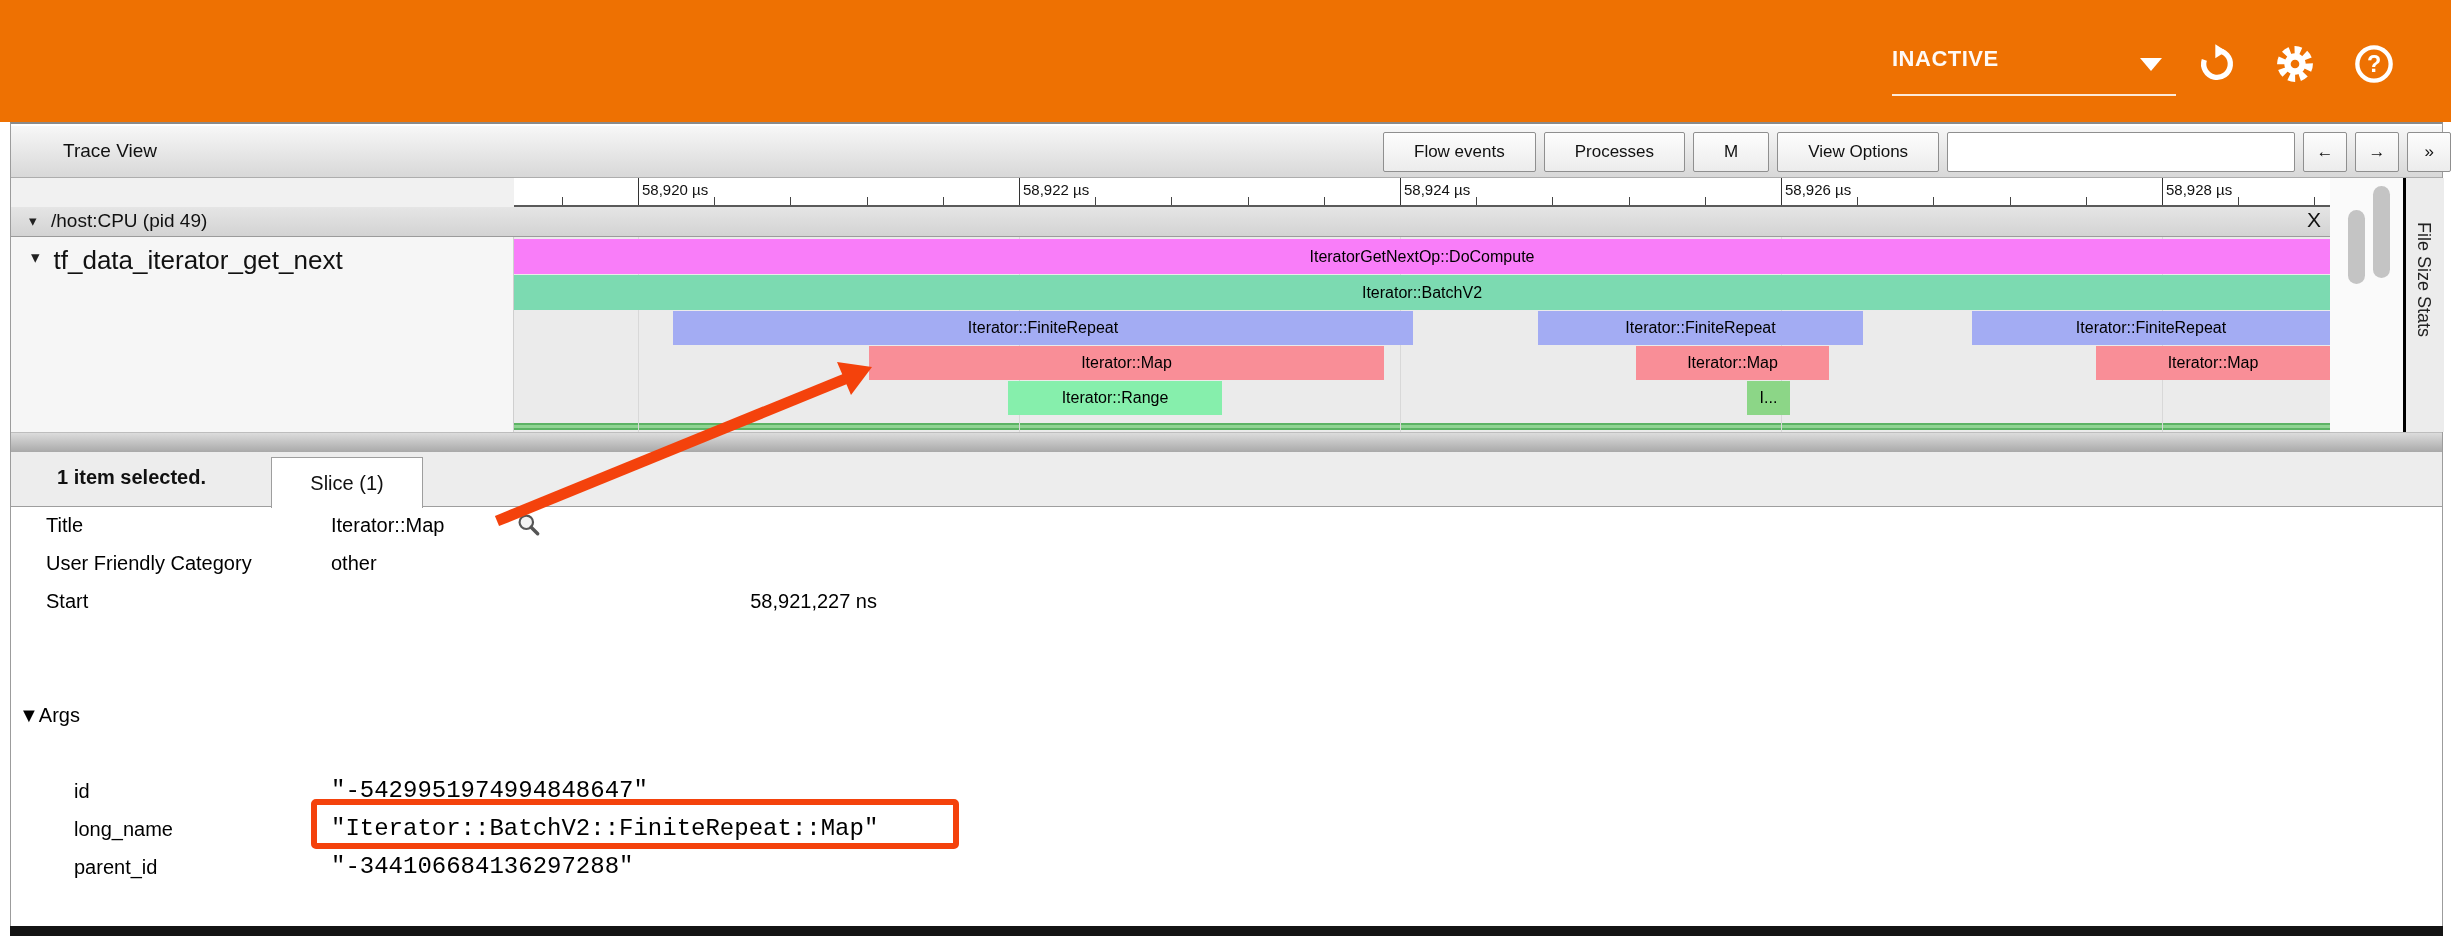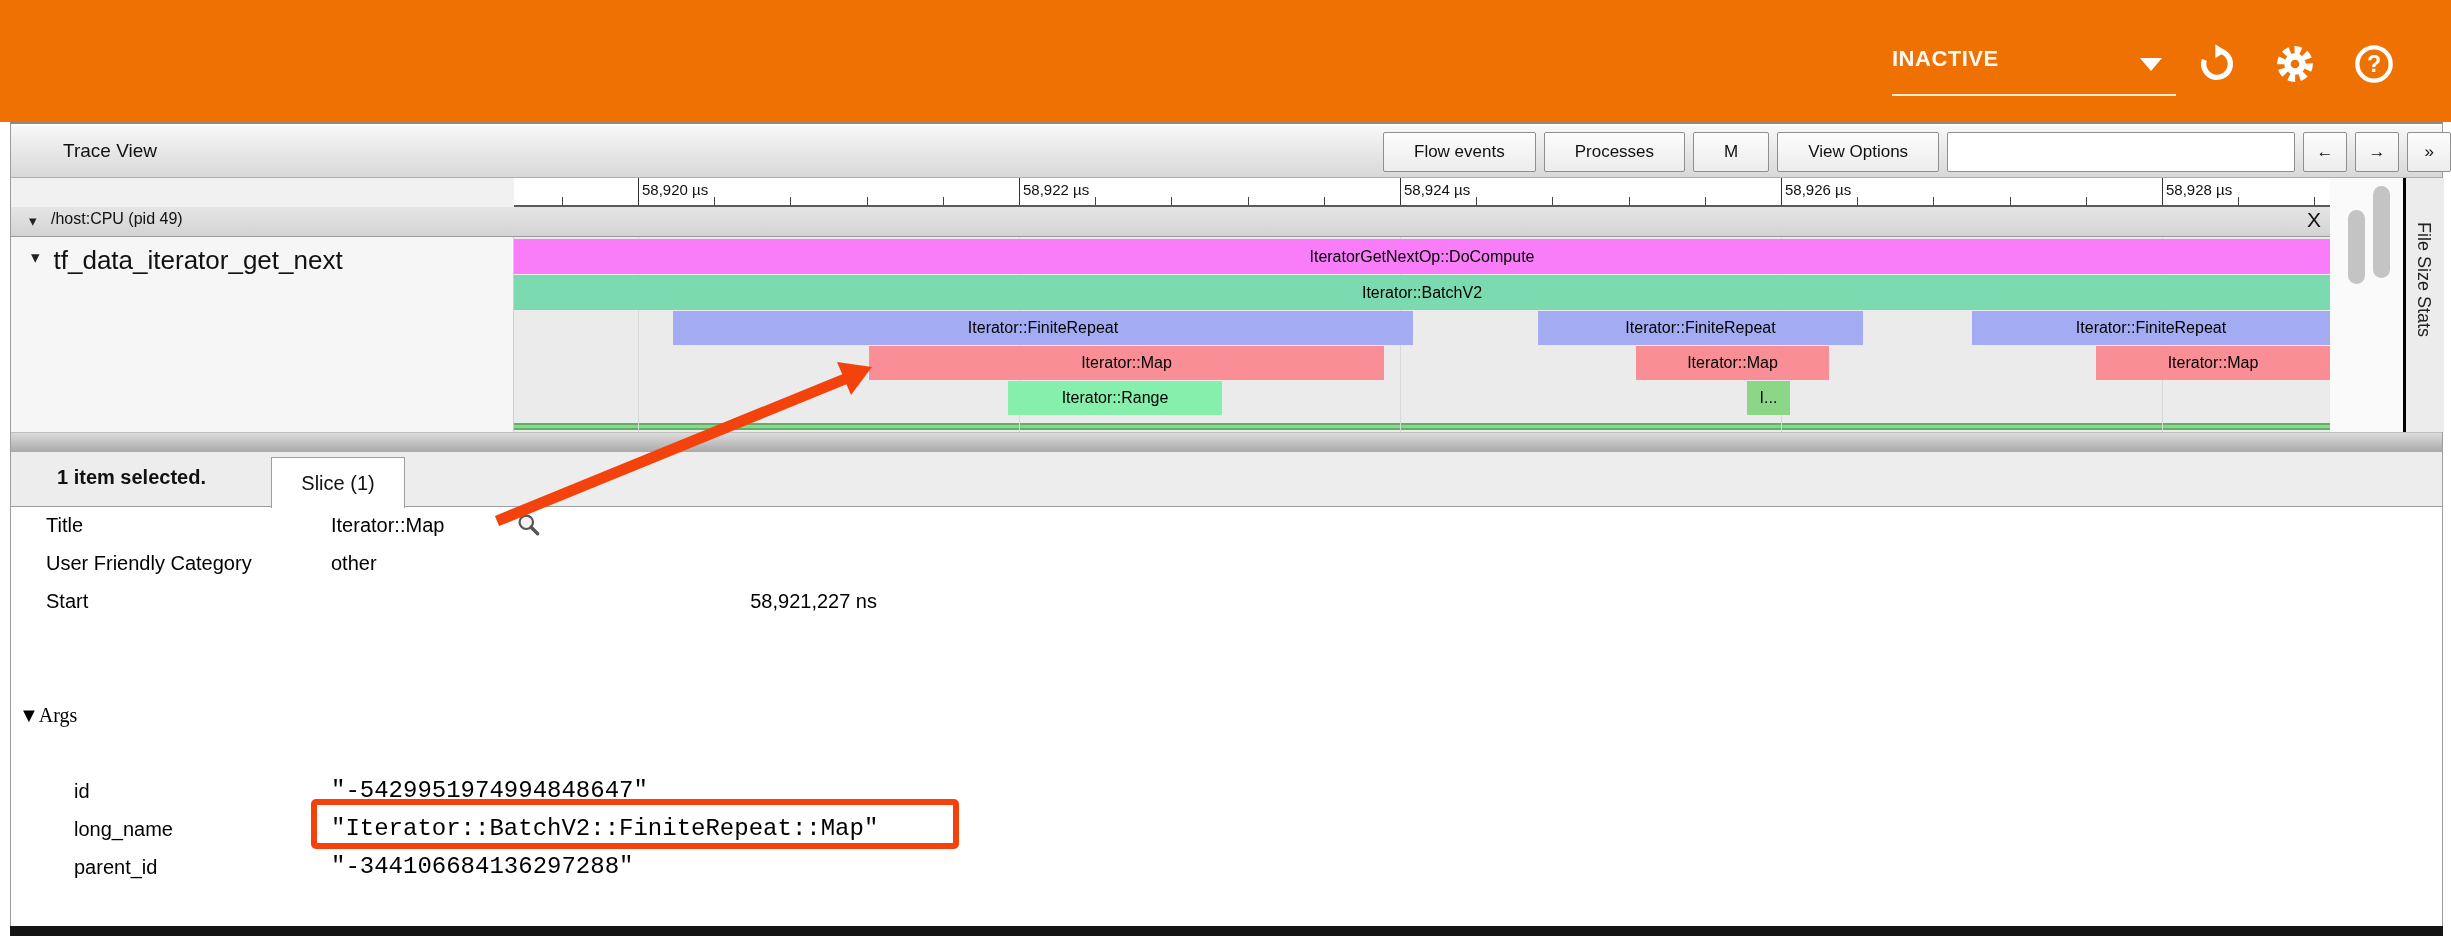--- a/index.html
+++ b/index.html
@@ -35,48 +35,48 @@
   
   .right-gutter { position:absolute; left:2319px; top:54px; width:73px; height:254px; background:#fafafa; }
   .scroll-pill { position:absolute; width:17px; border-radius:9px; background:#c4c4c4; }
   .side-divider { position:absolute; left:2392px; top:54px; width:3px; height:254px; background:#000; }
   .side-tab { position:absolute; left:2395px; top:54px; width:38px; height:254px; background:#ececec; }
   .side-tab span { position:absolute; left:7px; top:44px; writing-mode:vertical-rl; font-size:18px; color:#222; white-space:nowrap; }
 
   
   .proc-row { position:absolute; left:0; top:83px; width:2319px; height:30px; background:linear-gradient(#e5e5e5,#d3d3d3); border-bottom:1px solid #9b9b9b; }
   .proc-row .tri { position:absolute; left:18px; top:5px; font-size:15px; color:#222; }
-  .proc-row .pname { position:absolute; left:40px; top:3px; font-size:16px; color:#111; }
+  .proc-row .pname { position:absolute; left:40px; top:3px; font-size:19px; color:#111; }
   .proc-close { position:absolute; left:2290px; top:1px; font-size:21px; color:#111; cursor:pointer; padding:0 6px; }
 
   
   .tracks { position:absolute; left:0; top:113px; width:2319px; height:195px; }
   .track-labels { position:absolute; left:0; top:0; width:503px; height:195px; background:#f6f6f6; border-right:1px solid #cfcfcf; }
   .thread-label { position:absolute; left:20px; top:8px; cursor:pointer; }
   .thread-label .tri { font-size:17px; color:#222; vertical-align:6px; }
   .thread-label .tname { font-size:26px; color:#111; margin-left:14px; }
   .timeline { position:absolute; left:503px; top:0; width:1816px; height:195px; background:#ebebeb; overflow:hidden; }
   .gridline { position:absolute; top:0; bottom:0; width:1px; background:#d8d8d8; }
   .slice { position:absolute; font-size:16px; color:#000; display:flex; align-items:center; justify-content:center; overflow:hidden; white-space:nowrap; cursor:pointer; }
   .strip { position:absolute; left:0; width:1816px; top:186px; height:7px; background:#8fd492; border-top:2px solid #5cb364; border-bottom:2px solid #5cb364; }
 
   
   .divider { position:absolute; left:0; top:308px; width:2431px; height:20px; background:linear-gradient(#dcdcdc,#a9a9a9); border-top:1px solid #bdbdbd; }
 
   
   .panel-head { position:absolute; left:0; top:328px; width:2431px; height:55px; background:#ededed; border-bottom:1px solid #9e9e9e; }
   .sel-summary { position:absolute; left:46px; top:14px; font-size:20px; font-weight:700; color:#111; }
-  .slice-tab { position:absolute; left:260px; top:5px; width:134px; height:51px; background:#fff; border:1px solid #9e9e9e; border-bottom:none; z-index:3; display:flex; align-items:center; justify-content:center; font-size:20px; color:#111; cursor:pointer; }
+  .slice-tab { position:absolute; left:260px; top:5px; width:152px; height:51px; background:#fff; border:1px solid #9e9e9e; border-bottom:none; z-index:3; display:flex; align-items:center; justify-content:center; font-size:20px; color:#111; cursor:pointer; }
   .panel-body { position:absolute; left:0; top:383px; width:2431px; height:421px; background:#fff; }
   .detail-row { position:absolute; height:30px; line-height:30px; font-size:20px; color:#000; }
   .d-label { position:absolute; left:35px; top:0; }
   .d-value { position:absolute; left:320px; top:0; }
   .d-value.num { left:320px; width:546px; text-align:right; }
   .args-row .d-label { left:63px; }
-  .args-hdr { position:absolute; left:8px; height:30px; line-height:30px; font-size:20px; color:#000;font-family:Liberation Serif, serif; }
+  .args-hdr { position:absolute; left:8px; height:30px; line-height:30px; font-size:20px; color:#000; }
   .arg-mono { font-family:"Liberation Mono","DejaVu Sans Mono",monospace; font-size:24px; letter-spacing:0; }
   .mag-icon { position:absolute; left:505px; top:2px; cursor:pointer; }
 
   
   .annot-box { position:absolute; left:300px; top:292px; width:648px; height:50px; border:6px solid var(--annot); border-radius:5px; pointer-events:none; z-index:4; }
   #arrow-svg { position:absolute; left:0; top:0; width:2451px; height:936px; pointer-events:none; z-index:5; }
 
   .bottom-edge { position:absolute; left:10px; top:926px; width:2433px; height:10px; background:#141414; }
 </style>
 </head>

